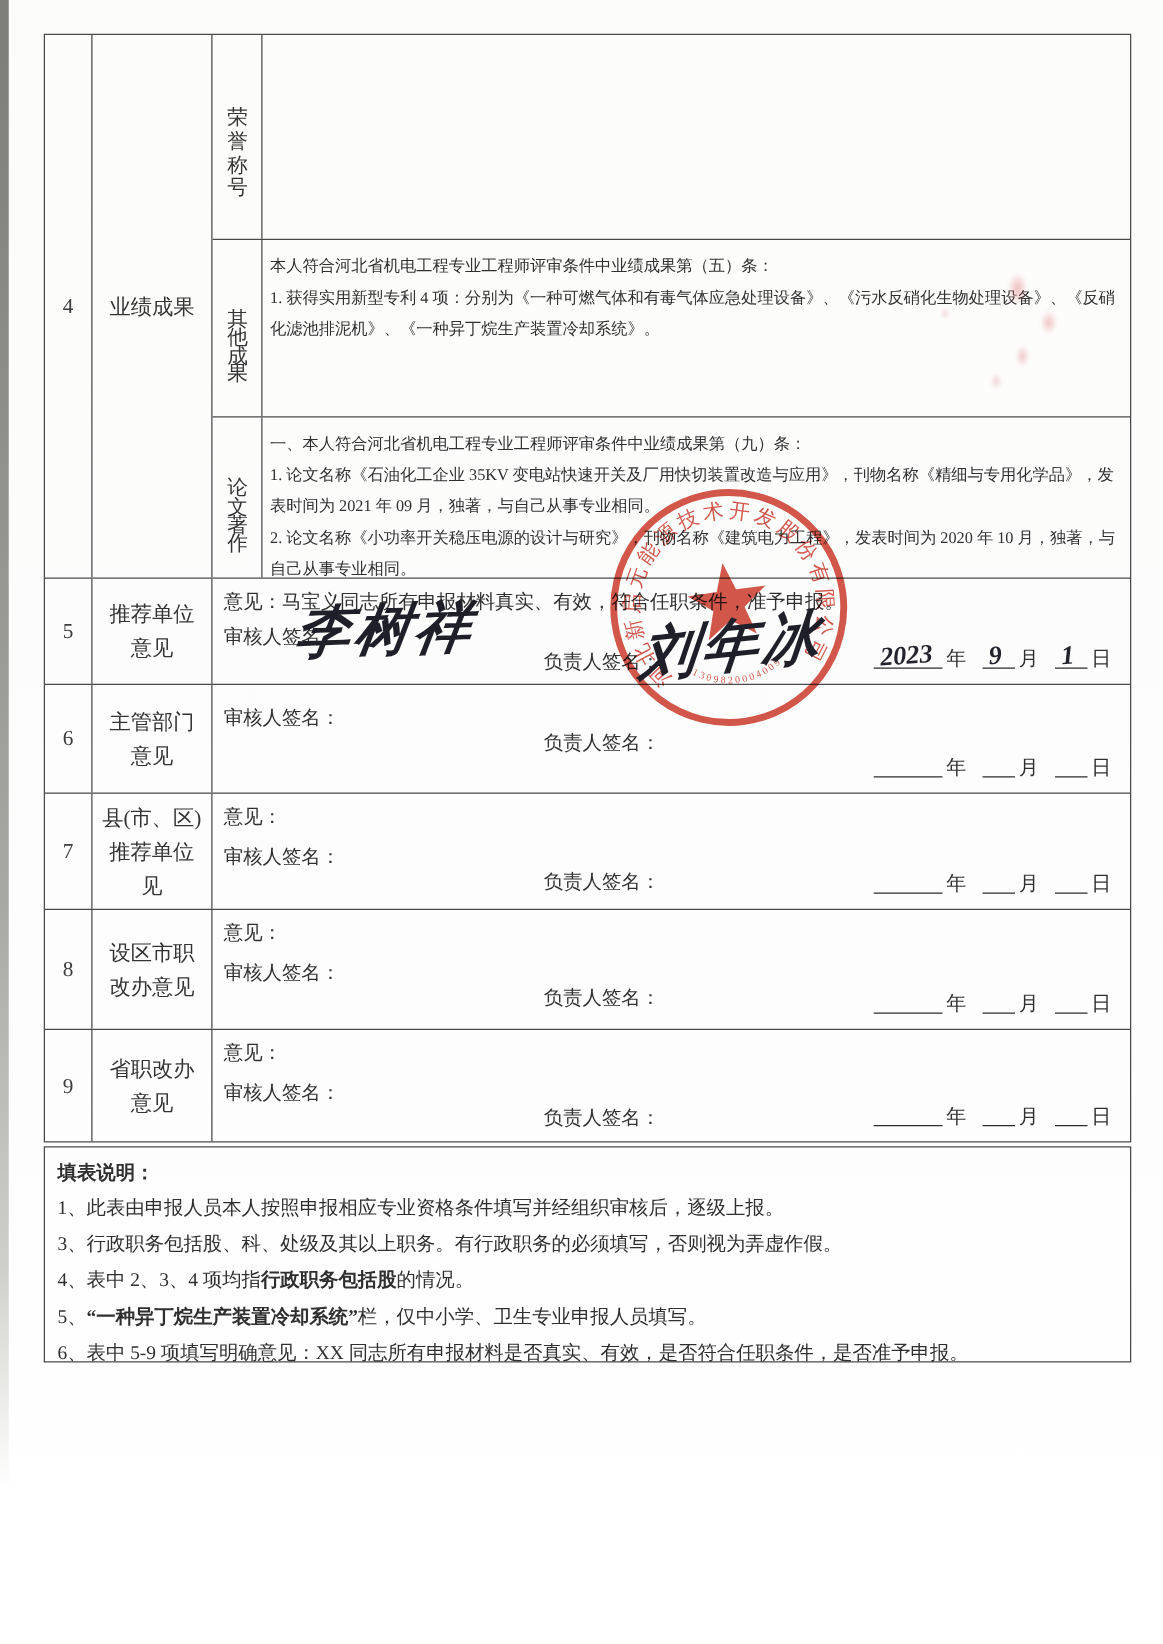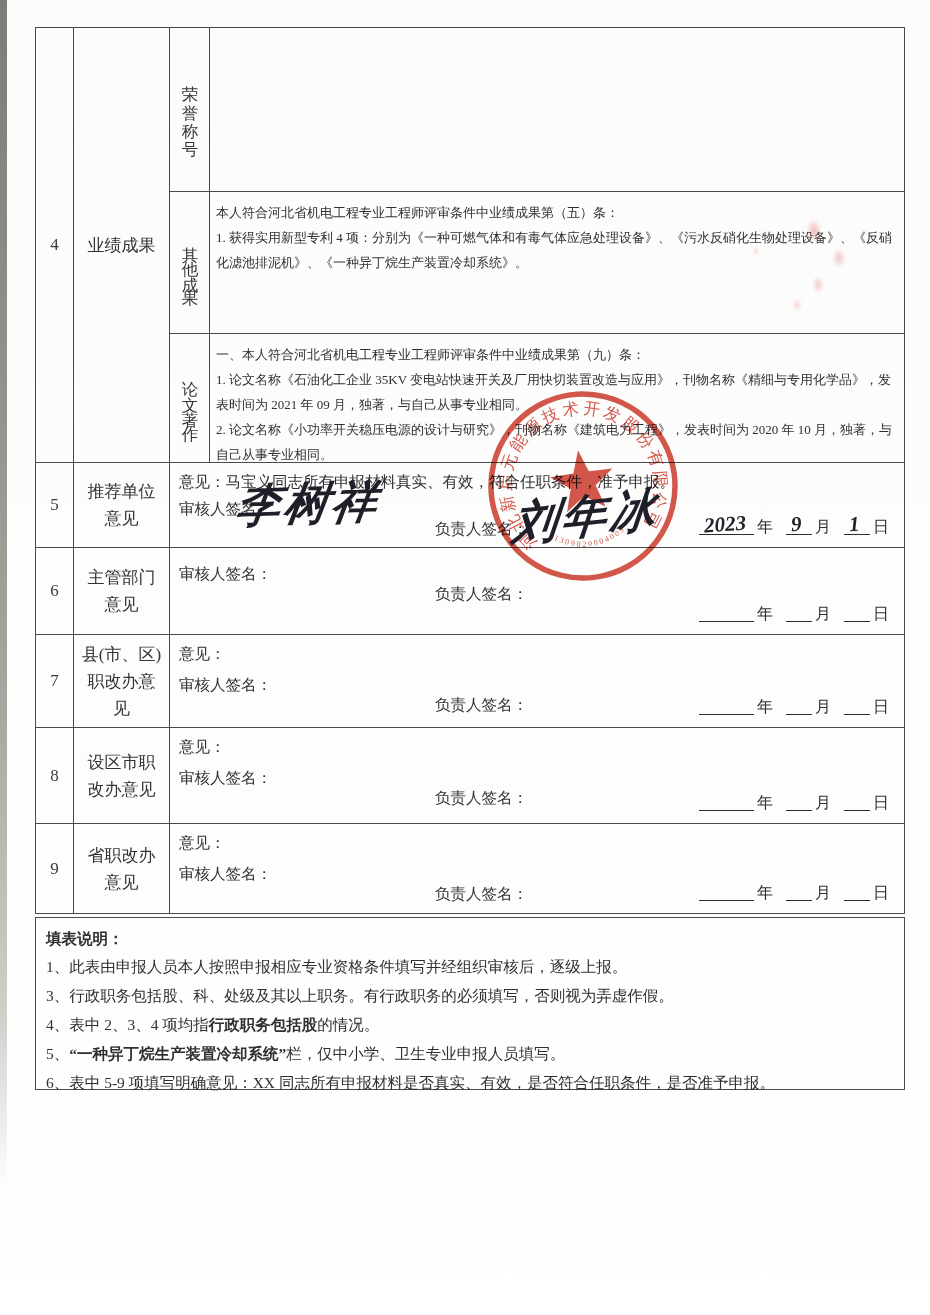--- a/index.html
+++ b/index.html
@@ -196,21 +196,21 @@
           <span class="slot slot-long"><span class="hw-date"></span></span><span>年</span>
           <span class="slot slot-short"><span class="hw-date"></span></span><span>月</span>
           <span class="slot slot-short"><span class="hw-date"></span></span><span>日</span>
         </div>
       </div>
     </div>
 
     <div class="r r7">
       <div class="c-num">7</div>
       <div class="c-cat">县(市、区)
-职改办意
+推荐单位
 见</div>
       <div class="c-op">
         <div class="op-line">意见：</div>
         <div class="sig-line">
           <span>审核人签名：</span>
           <span class="leader-label">负责人签名：</span>
         </div>
         <div class="date-line">
           <span class="slot slot-long"><span class="hw-date"></span></span><span>年</span>
           <span class="slot slot-short"><span class="hw-date"></span></span><span>月</span>

